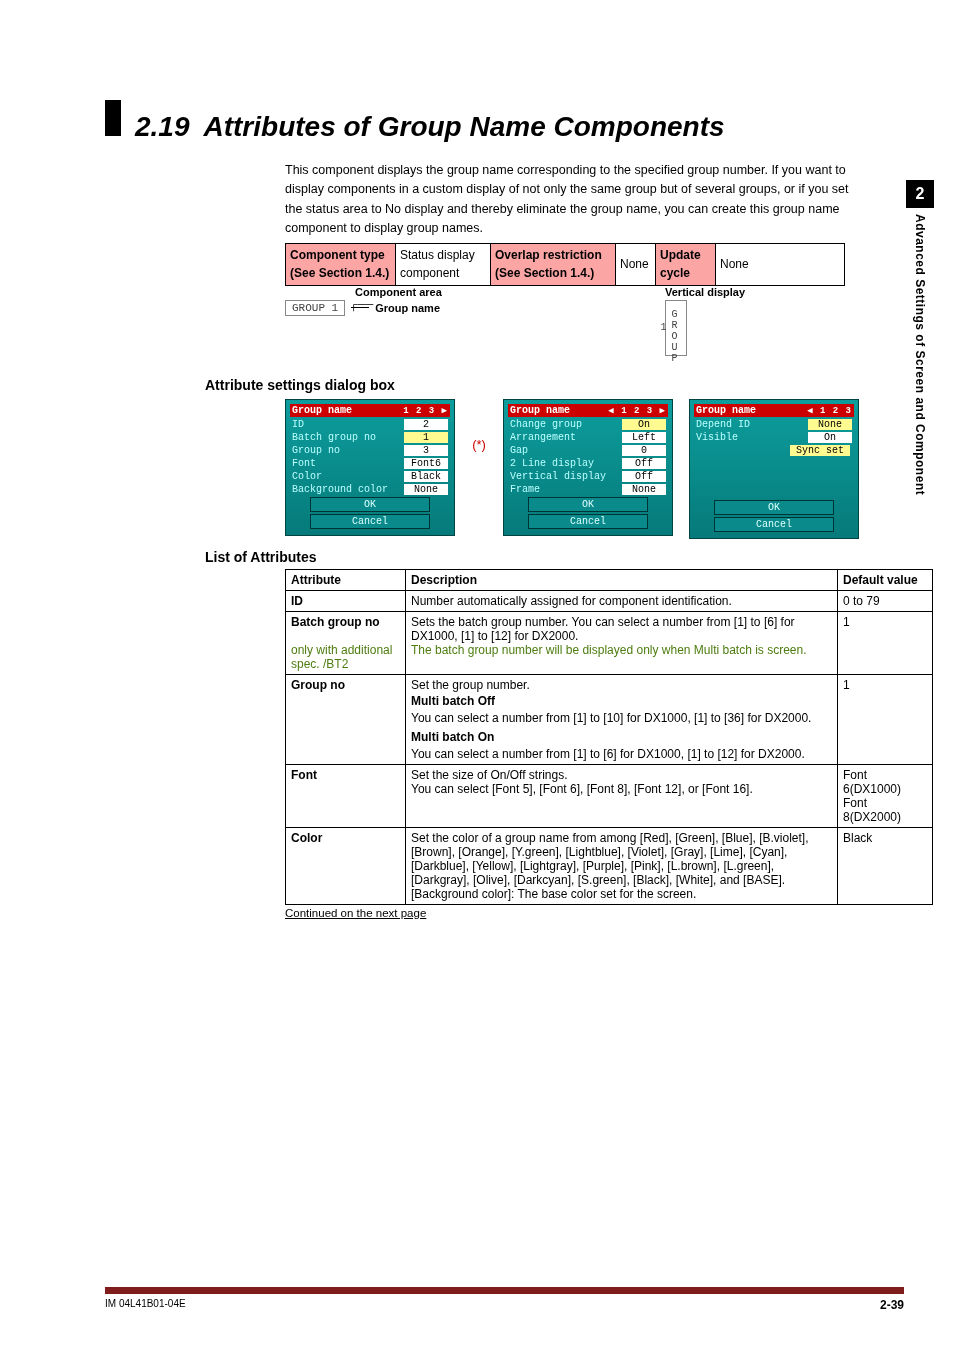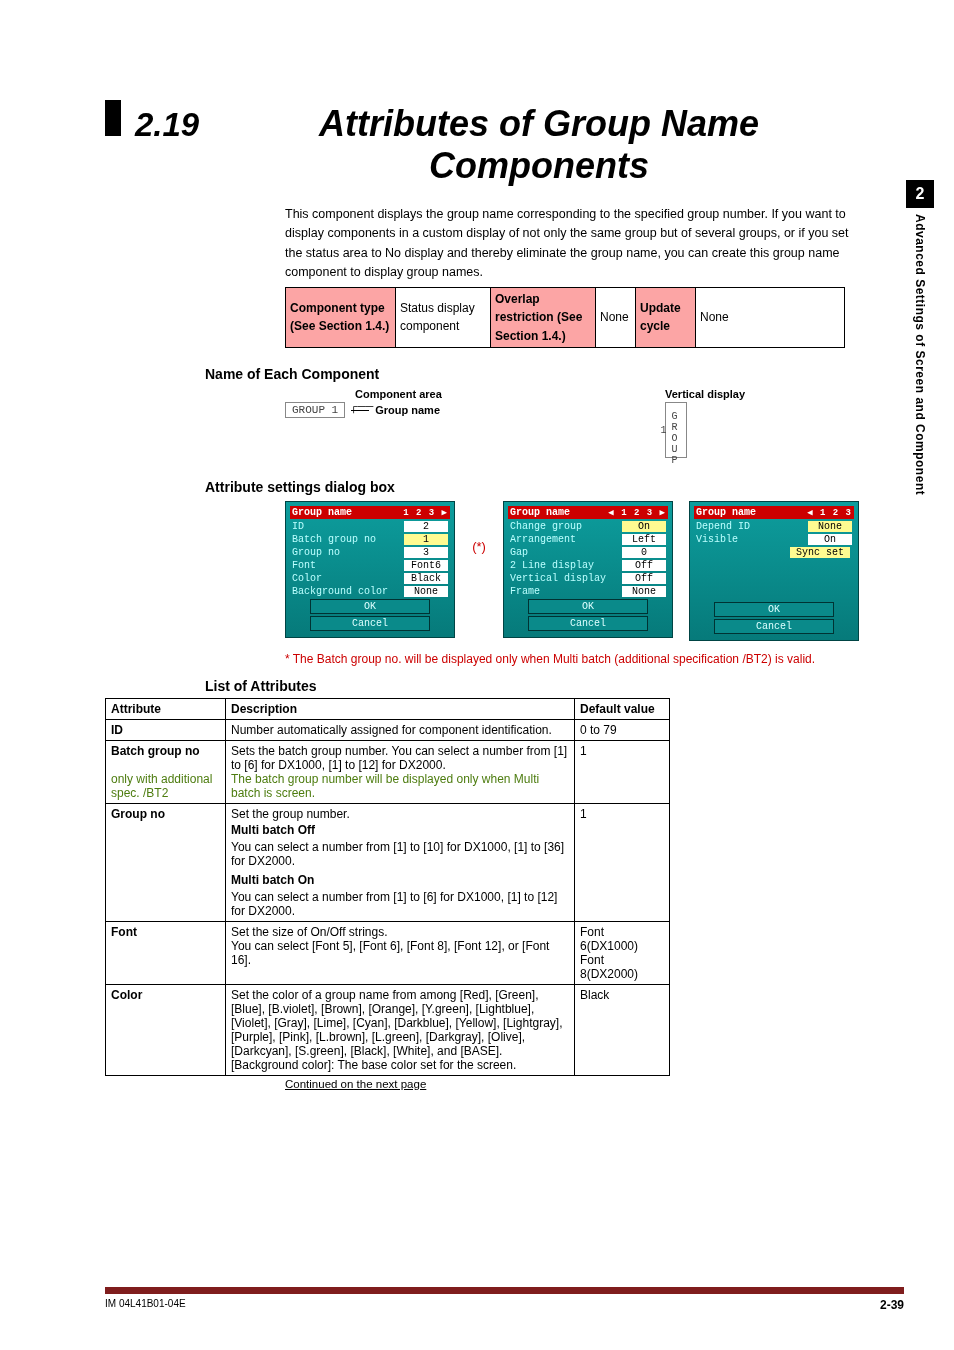--- a/index.html
+++ b/index.html
@@ -24,22 +24,22 @@
     align-items: baseline;
     margin-bottom: 18px;
   }
   .rule {
     width: 16px;
     height: 36px;
     background: #000;
     margin-right: 14px;
     flex: 0 0 auto;
   }
-  .secnum { font-size: 33px; font-weight: bold; margin-right: 14px; font-style: italic;}
-  .sectitle { font-size: 36px; font-weight: bold; font-style: italic; text-align: center;}
+  .secnum { font-size: 28px; font-weight: bold; margin-right: 14px; font-style: italic;}
+  .sectitle { font-size: 28px; font-weight: bold; font-style: italic;}
   .intro { margin-left: 180px; line-height: 1.55; }
   .intro p { margin: 0; }
   table.meta {
     border-collapse: collapse;
     width: 560px;
     margin-top: 4px;
     font-size: 12px;
   }
   table.meta td, table.meta th {
     border: 1px solid #000;
@@ -83,21 +83,22 @@
   .dlg .title .arrows { font-size:9px; letter-spacing:1px;}
   .dlg .row { display:flex; justify-content:space-between; margin:2px 0; align-items:center; padding:0 2px;}
   .dlg .val { background:#fff; color:#000; padding:0 6px; min-width:44px; text-align:center; font-size:10px;}
   .dlg .val.hl { background:#fffb91; }
   .dlg .btn { background:#0a8a8a; color:#dff; text-align:center; margin:2px auto; padding:1px 7px; width:120px; border:1px solid #033;}
   .star { color:#c00; font-size:13px; display:inline-block; width:16px; text-align:center;}
   .footnote { margin:10px 0 4px 180px; color:#c00; font-size:12px; width:560px; line-height:1.4;}
   h3.loa { font-size:14px; font-weight:bold; margin:10px 0 4px 100px;}
   table.attr {
     border-collapse: collapse;
-    width: 565px;
+    margin-left: 180px;
+    width: 648px;
     font-size: 12px;
     padding-left: 24px;
   }
   table.attr th, table.attr td {
     border:1px solid #000; padding:3px 5px; vertical-align: top; text-align:left;
   }
   table.attr th { font-weight:bold; background:#fff;}
   table.attr td.lab { font-weight:bold; width:120px;}
   .desc-sub { font-weight:bold; margin-top:2px;}
   .cont { margin-left:180px; font-size:11.5px; margin-top:2px;text-decoration:underline;}
@@ -133,31 +134,30 @@
     <span class="sectitle">Attributes of Group Name Components</span>
   </div>
 
   <div class="intro">
     <p>This component displays the group name corresponding to the specified group number. If you want to display components in a custom display of not only the same group but of several groups, or if you set the status area to No display and thereby eliminate the group name, you can create this group name component to display group names.</p>
     <table class="meta">
       <tbody>
           <tr>
         <td class="lab" rowspan="2" style="width:110px"><span>Component type (See Section 1.4.)</span></td>
         <td rowspan="2" style="width:95px"><span>Status display component</span></td>
-        <td class="lab" rowspan="2" style="width:105px"><span>Overlap restriction (See Section 1.4.)</span></td>
+        <td class="lab" rowspan="2" style="width:125px"><span>Overlap restriction (See Section 1.4.)</span></td>
         <td rowspan="2" style="width:40px"><span>None</span></td>
         <td class="lab" rowspan="2" style="width:60px"><span>Update cycle</span></td>
         <td rowspan="2"><span>None</span></td>
       </tr>
       <tr></tr>
     </tbody>
       </table>
   </div>
 
-  <h3 class="sub">Name of Each Component</h3>
 
   <div class="comp-area">
     <div class="comp-row">
       <div class="comp-left">
         <div class="comp-label-top" style="position:relative;">
           <span style="position:absolute; left:-5px; top:12px; color:#000;">┌──</span>
           <span>Component area</span>
         </div>
         <div class="gn-line">
           <span class="gn-box">GROUP 1</span>
@@ -253,21 +253,20 @@
           <span>Visible</span>
           <span class="val">On</span>
         </div>
       <div style="text-align:right; padding-right:4px;"><span class="val hl" style="display:inline-block">Sync set</span></div>
       <div style="height:42px"></div>
       <div class="btn">OK</div>
       <div class="btn">Cancel</div>
     </div>
   </div>
 
-  <div class="footnote">* The Batch group no. will be displayed only when Multi batch (additional specification /BT2) is valid.</div>
 
   <h3 class="loa">List of Attributes</h3>
 
   <table class="attr">
     <tbody>
         <tr>
       <th>Attribute</th>
       <th>Description</th>
       <th style="width:95px">Default value</th>
     </tr>

